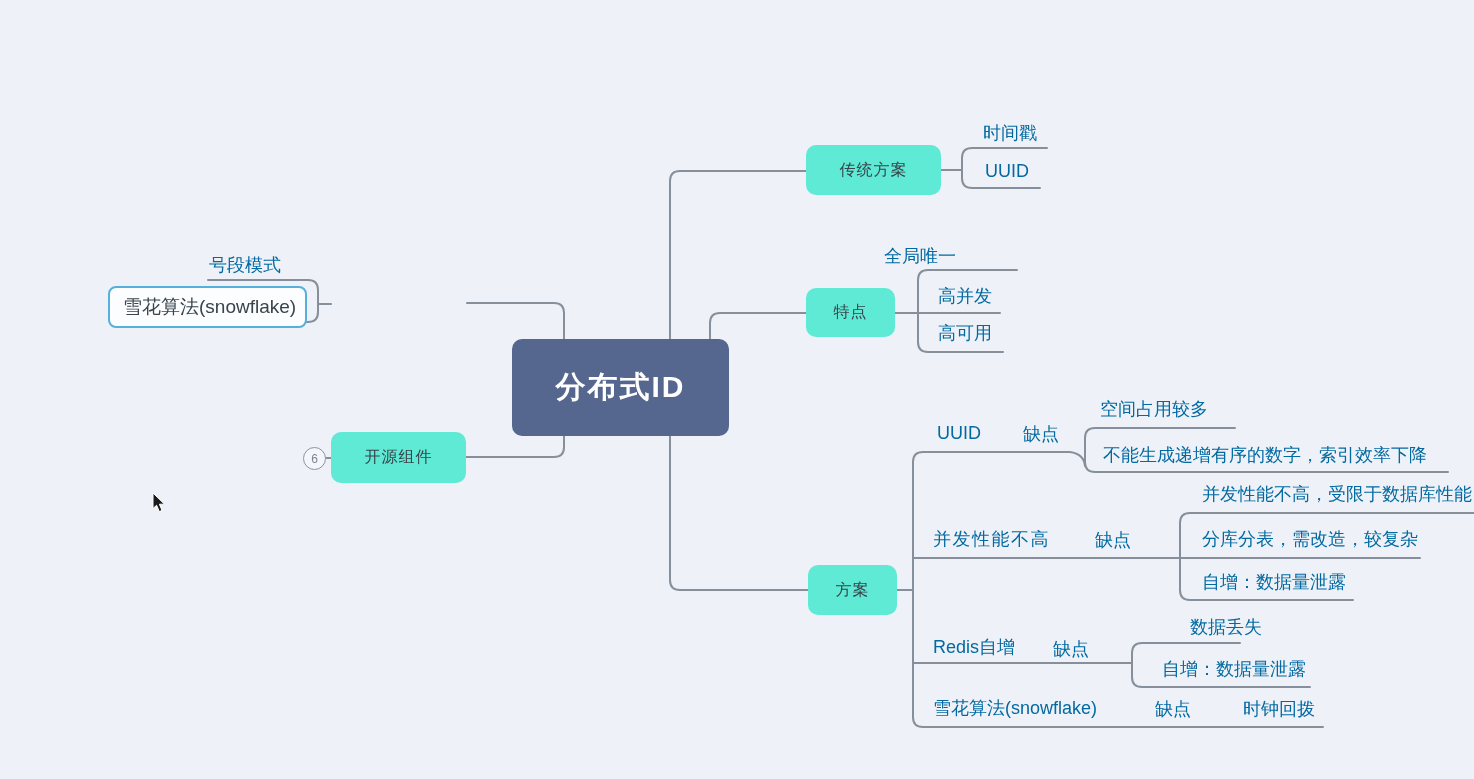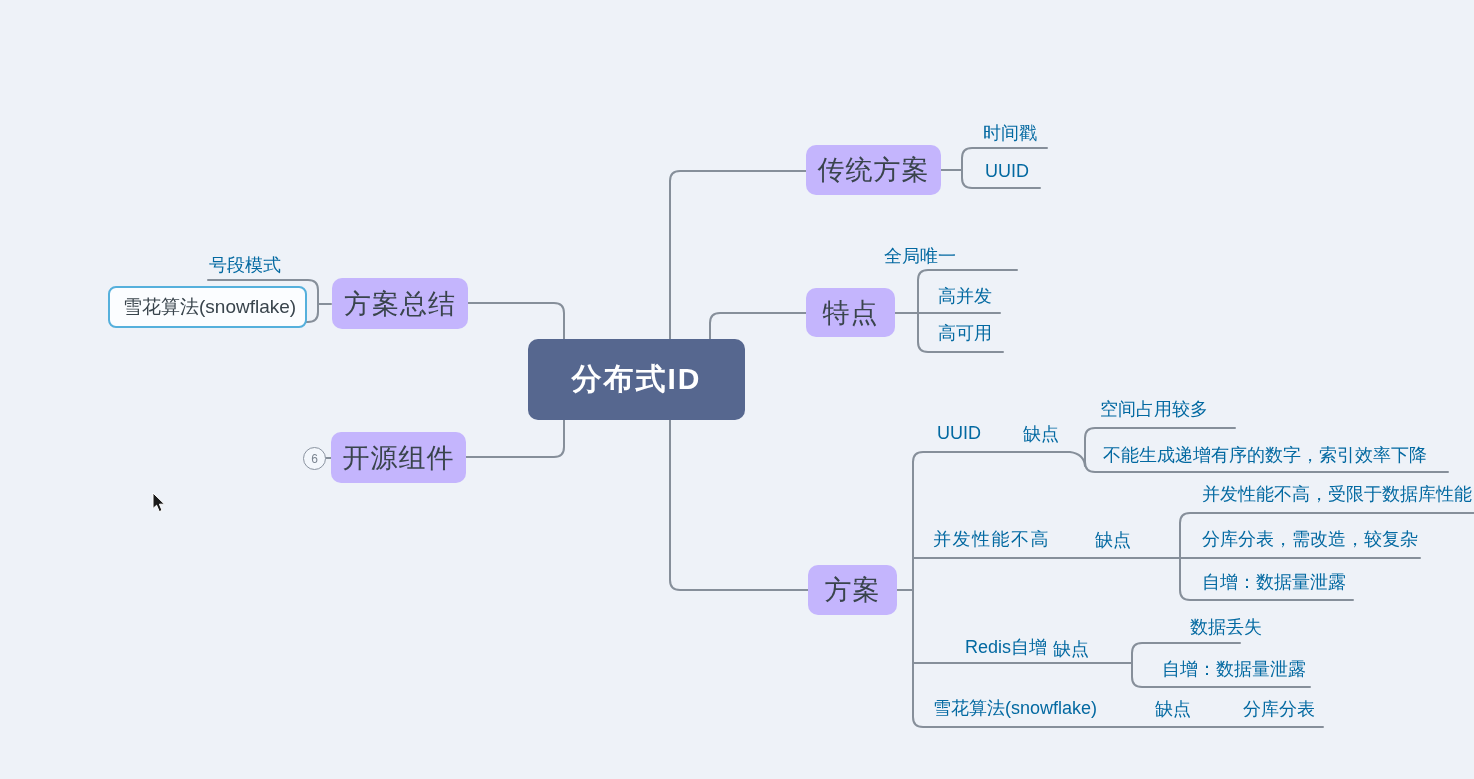--- a/index.html
+++ b/index.html
@@ -11,23 +11,23 @@
     position:relative;
     width:1474px;height:779px;
     background:#eef2f8;
     overflow:hidden;
   }
   #lines{position:absolute;left:0;top:0;}
   .node{
     position:absolute;
     display:flex;align-items:center;justify-content:center;
     border-radius:10px;
-    background:#c4b5fd;
+    background:#5eead4;
     color:#39444c;
-    font-size:27px;
+    font-size:16px;
     letter-spacing:1px;
     white-space:nowrap;
     box-sizing:border-box;
     cursor:default;
   }
   .node.root{
     background:#56678f;
     color:#ffffff;
     font-size:30px;
     font-weight:bold;
@@ -88,26 +88,25 @@
     <path d="M1235 428 L1095 428 Q1085 428 1085 438 L1085 462 Q1085 472 1095 472 L1448 472"></path>
     <path d="M913 558 L1420 558"></path>
     <path d="M1474 513 L1190 513 Q1180 513 1180 523 L1180 590 Q1180 600 1190 600 L1353 600"></path>
     <path d="M913 663 L1132 663"></path>
     <path d="M1240 643 L1142 643 Q1132 643 1132 653 L1132 677 Q1132 687 1142 687 L1310 687"></path>
     <path d="M208 280 L308 280 Q318 280 318 290 L318 312 Q318 322 308 322 L115 322"></path>
     <path d="M318 304 L331 304"></path>
     <path d="M326 458 L332 458"></path>
   </svg>
 
-  <div class="node root" style="left:528px;top:339px;width:217px;height:81px;">分布式ID</div>
+  <div class="node root" style="left:512px;top:339px;width:217px;height:97px;">分布式ID</div>
 
   <div class="node" style="left:806px;top:145px;width:135px;height:50px;">传统方案</div>
   <div class="node" style="left:806px;top:288px;width:89px;height:49px;">特点</div>
   <div class="node" style="left:808px;top:565px;width:89px;height:50px;text-align:right;">方案</div>
-  <div class="node" style="left:332px;top:278px;width:136px;height:51px;">方案总结</div>
   <div class="node" style="left:331px;top:432px;width:135px;height:51px;">开源组件</div>
 
   <div class="collapse-badge">6</div>
 
   <div class="leaf" style="left:983px;top:124px;">时间戳</div>
   <div class="leaf" style="left:985px;top:162px;">UUID</div>
 
   <div class="leaf" style="left:884px;top:247px;">全局唯一</div>
   <div class="leaf" style="left:938px;top:287px;">高并发</div>
   <div class="leaf" style="left:938px;top:324px;">高可用</div>
@@ -116,28 +115,28 @@
   <div class="leaf" style="left:1023px;top:425px;">缺点</div>
   <div class="leaf" style="left:1100px;top:400px;">空间占用较多</div>
   <div class="leaf" style="left:1103px;top:446px;">不能生成递增有序的数字，索引效率下降</div>
 
   <div class="leaf" style="left:933px;top:530px;letter-spacing:1.5px;">并发性能不高</div>
   <div class="leaf" style="left:1095px;top:531px;">缺点</div>
   <div class="leaf" style="left:1202px;top:485px;">并发性能不高，受限于数据库性能</div>
   <div class="leaf" style="left:1202px;top:530px;">分库分表，需改造，较复杂</div>
   <div class="leaf" style="left:1202px;top:573px;">自增：数据量泄露</div>
 
-  <div class="leaf" style="left:933px;top:638px;margin-left:32px;">Redis自增</div>
+  <div class="leaf" style="left:933px;top:638px;">Redis自增</div>
   <div class="leaf" style="left:1053px;top:640px;">缺点</div>
   <div class="leaf" style="left:1158px;top:618px;margin-left:32px;">数据丢失</div>
   <div class="leaf" style="left:1162px;top:660px;">自增：数据量泄露</div>
 
   <div class="leaf" style="left:933px;top:699px;">雪花算法(snowflake)</div>
   <div class="leaf" style="left:1155px;top:700px;">缺点</div>
-  <div class="leaf" style="left:1243px;top:700px;">分库分表</div>
+  <div class="leaf" style="left:1243px;top:700px;">时钟回拨</div>
 
   <div class="leaf" style="left:209px;top:256px;">号段模式</div>
   <div class="selected-node">雪花算法(snowflake)</div>
 
   <svg class="cursor" width="20" height="22" viewBox="0 0 20 22">
     <path d="M2 1 L2 16.5 L5.6 13.2 L8.3 19.6 L11 18.4 L8.4 12.2 L13.5 12.2 Z" fill="#1b1b1b" stroke="#ffffff" stroke-width="1"></path>
   </svg>
 
 </div>
 

